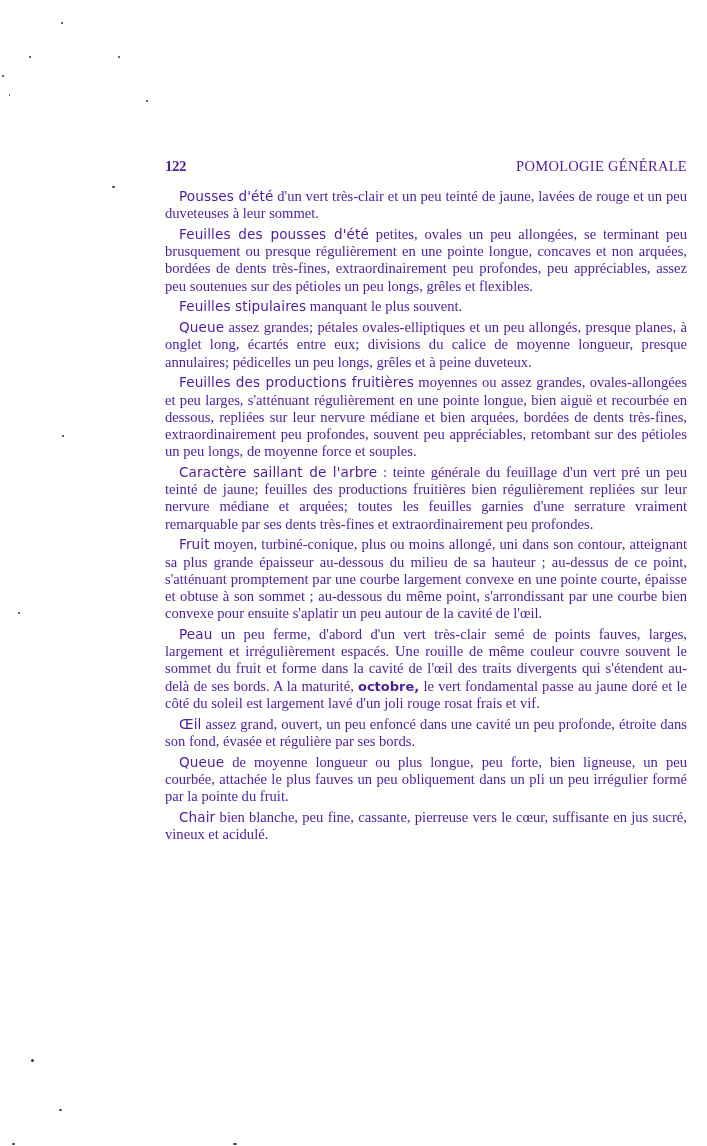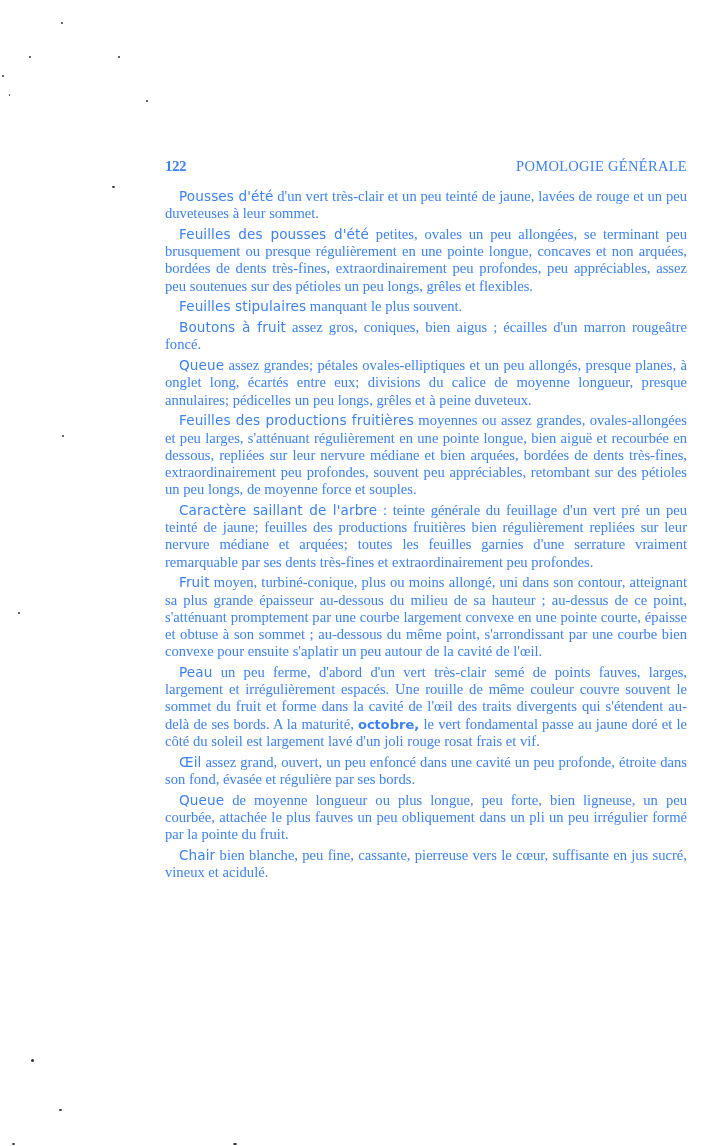--- a/index.html
+++ b/index.html
@@ -1,19 +1,19 @@
 <!DOCTYPE html>
 <html><head>
   <meta charset="utf-8">
   <style>
     html, body { margin: 0; padding: 0; background: #ffffff; }
     body { width: 707px; height: 1146px; position: relative; overflow: hidden; }
     .page {
       position: absolute; left: 0; top: 0; width: 707px; height: 1146px;
-      background: #ffffff; color: #3b82f6;
+      background: #ffffff; color: #4c1d95;
       font-family: "Liberation Serif", "DejaVu Serif", serif;
     }
     .running-head {
       position: absolute; left: 165px; width: 522px; top: 158px; height: 20px;
     }
     .page-number {
       position: absolute; left: 0; top: 0; font-size: 15px; font-weight: bold; letter-spacing: -0.5px;
     }
     .running-title {
       position: absolute; left: 0; right: 0; top: 0; text-align: right;
@@ -39,21 +39,20 @@
 
   <div class="running-head">
     <span class="page-number">122</span>
     <div class="running-title">POMOLOGIE GÉNÉRALE</div>
   </div>
 
   <div class="body-text">
     <p class="para"><span class="term">Pousses d'été</span><span> d'un vert très-clair et un peu teinté de jaune, lavées de rouge et un peu duveteuses à leur sommet.</span></p>
     <p class="para"><span class="term">Feuilles des pousses d'été</span><span> petites, ovales un peu allongées, se ter­minant peu brusquement ou presque régulièrement en une pointe longue, concaves et non arquées, bordées de dents très-fines, extraordinairement peu profondes, peu appréciables, assez peu soutenues sur des pétioles un peu longs, grêles et flexibles.</span></p>
     <p class="para"><span class="term">Feuilles stipulaires</span><span> manquant le plus souvent.</span></p>
-    <p class="para"><span class="term">Boutons à fruit</span><span> assez gros, coniques, bien aigus ; écailles d'un marron rougeâtre foncé.</span></p>
     <p class="para"><span class="term">Queue</span><span> assez grandes; pétales ovales-elliptiques et un peu allongés, presque planes, à onglet long, écartés entre eux; divisions du calice de moyenne longueur, presque annulaires; pédicelles un peu longs, grêles et à peine duveteux.</span></p>
     <p class="para"><span class="term">Feuilles des productions fruitières</span><span> moyennes ou assez grandes, ovales-allongées et peu larges, s'atténuant régulièrement en une pointe longue, bien aiguë et recourbée en dessous, repliées sur leur nervure médiane et bien arquées, bordées de dents très-fines, extraordinairement peu profondes, souvent peu appréciables, retombant sur des pétioles un peu longs, de moyenne force et souples.</span></p>
     <p class="para"><span class="term">Caractère saillant de l'arbre</span><span> : teinte générale du feuillage d'un vert pré un peu teinté de jaune; feuilles des productions fruitières bien régulièrement repliées sur leur nervure médiane et arquées; toutes les feuilles garnies d'une serrature vraiment remarquable par ses dents très-fines et extraordinairement peu profondes.</span></p>
     <p class="para"><span class="term">Fruit</span><span> moyen, turbiné-conique, plus ou moins allongé, uni dans son contour, atteignant sa plus grande épaisseur au-dessous du milieu de sa hauteur ; au-dessus de ce point, s'atténuant promptement par une courbe largement convexe en une pointe courte, épaisse et obtuse à son sommet ; au-dessous du même point, s'arrondissant par une courbe bien convexe pour ensuite s'aplatir un peu autour de la cavité de l'œil.</span></p>
     <p class="para"><span class="term">Peau</span><span> un peu ferme, d'abord d'un vert très-clair semé de points fauves, larges, largement et irrégulièrement espacés. Une rouille de même couleur couvre souvent le sommet du fruit et forme dans la cavité de l'œil des traits divergents qui s'étendent au-delà de ses bords. A la maturité, </span><span class="emph">octobre,</span><span> le vert fondamental passe au jaune doré et le côté du soleil est largement lavé d'un joli rouge rosat frais et vif.</span></p>
     <p class="para"><span class="term">Œil</span><span> assez grand, ouvert, un peu enfoncé dans une cavité un peu profonde, étroite dans son fond, évasée et régulière par ses bords.</span></p>
     <p class="para"><span class="term">Queue</span><span> de moyenne longueur ou plus longue, peu forte, bien ligneuse, un peu courbée, attachée le plus fauves un peu obliquement dans un pli un peu irrégulier formé par la pointe du fruit.</span></p>
     <p class="para"><span class="term">Chair</span><span> bien blanche, peu fine, cassante, pierreuse vers le cœur, suffi­sante en jus sucré, vineux et acidulé.</span></p>
   </div>
 

